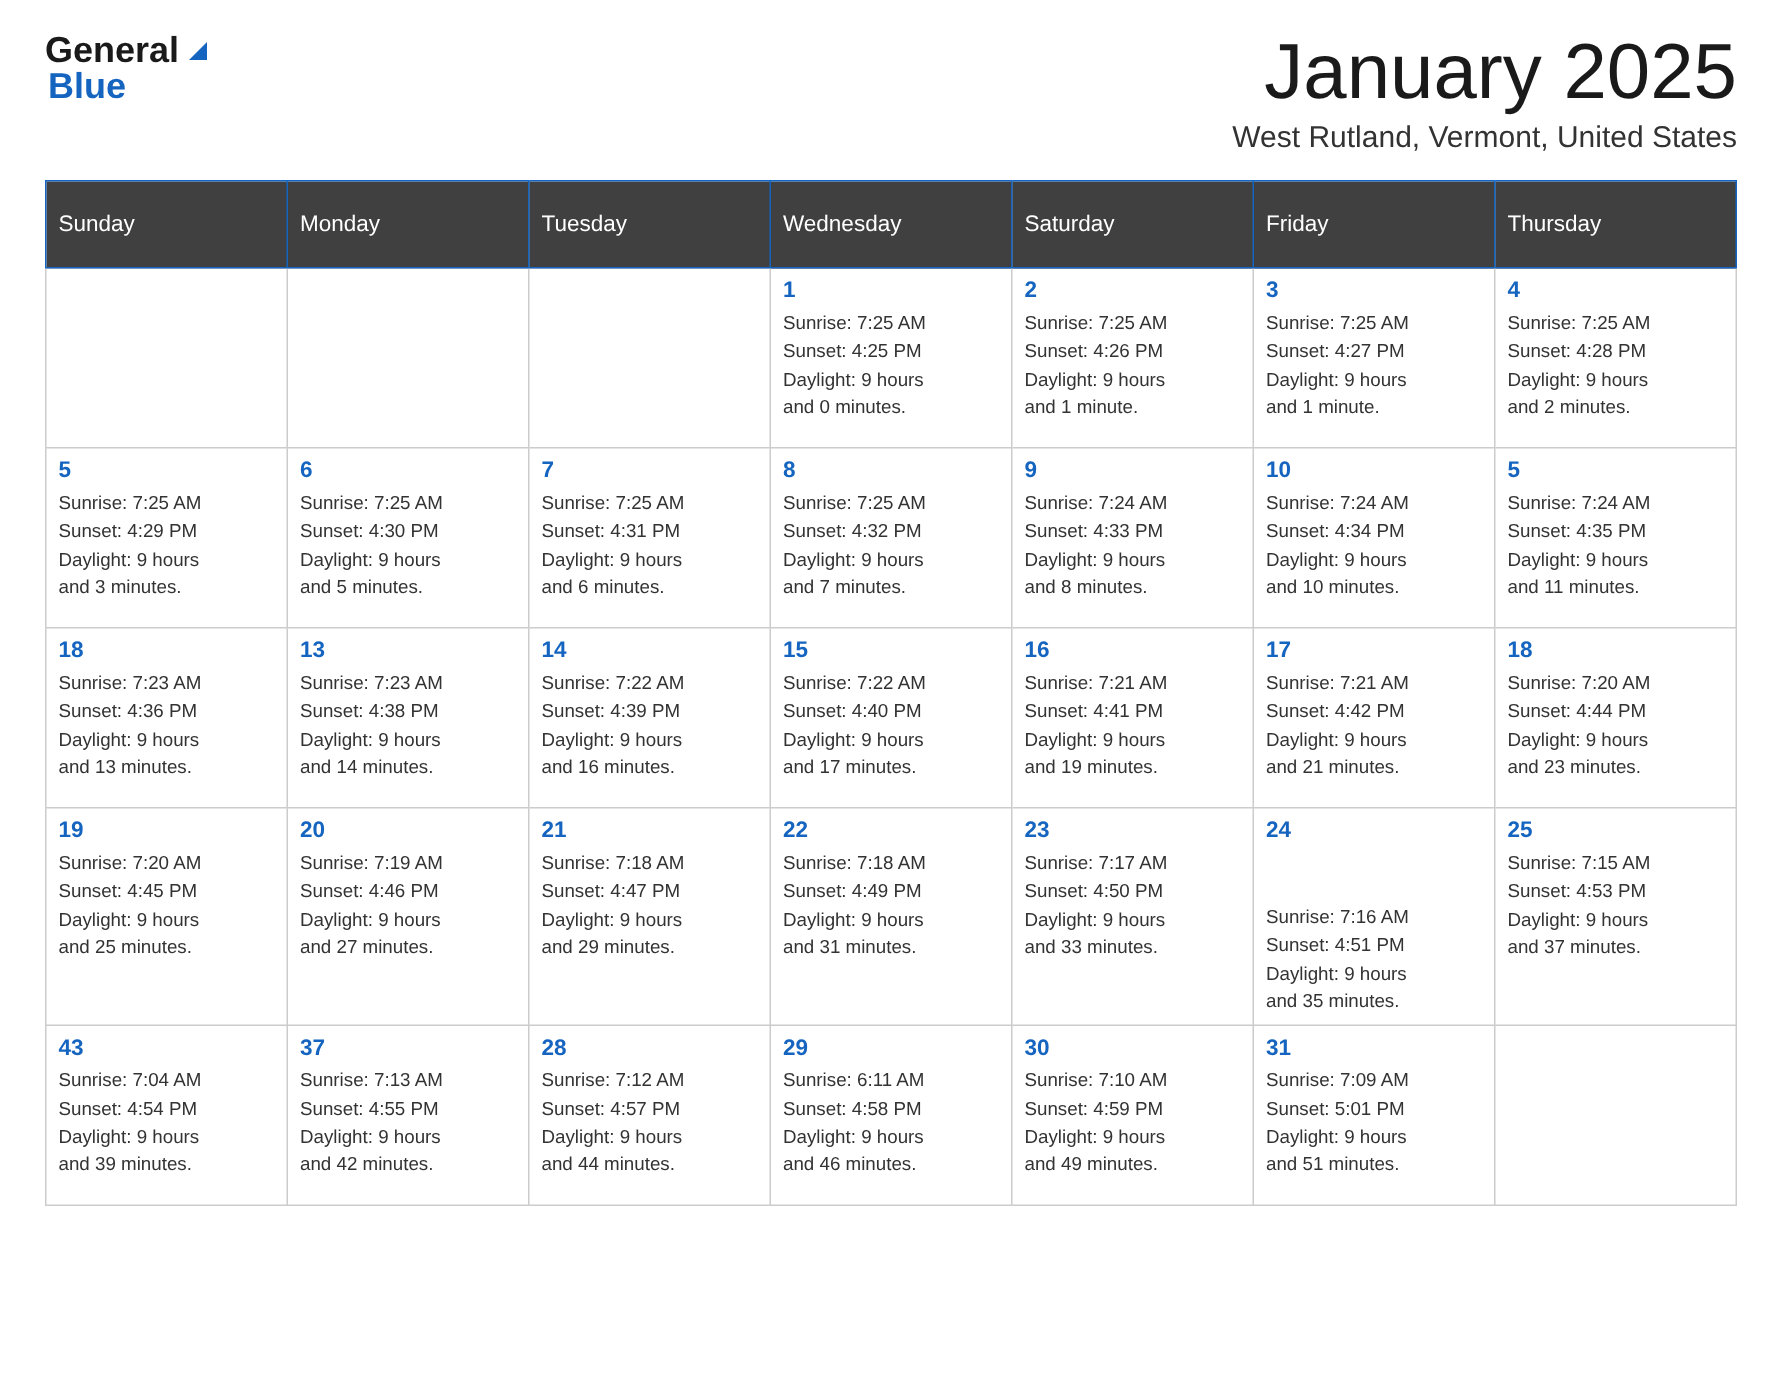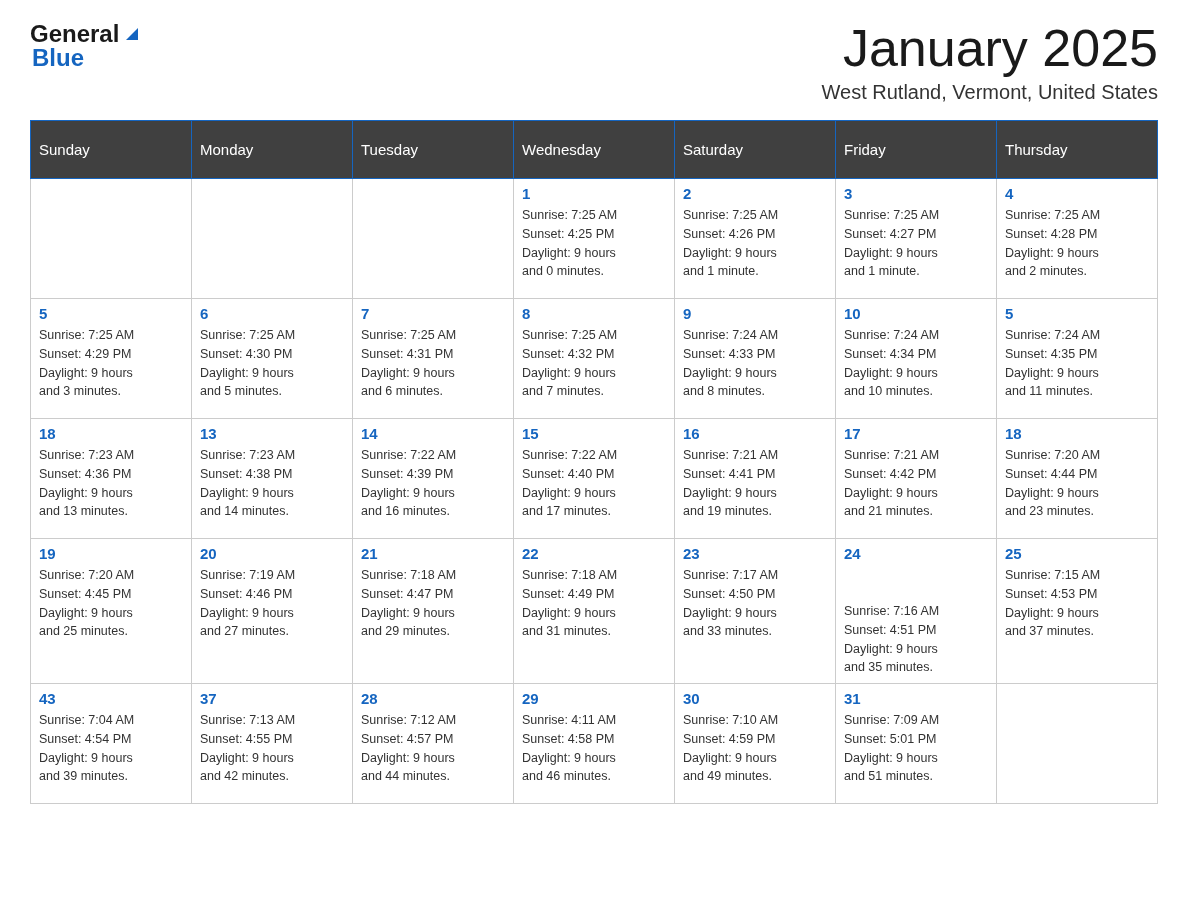--- a/index.html
+++ b/index.html
@@ -314,21 +314,21 @@
         </td>
         <td>
           <span class="day-number">28</span>
           <div class="day-info" style="white-space: pre-line;">Sunrise: 7:12 AM
 Sunset: 4:57 PM
 Daylight: 9 hours
 and 44 minutes.</div>
         </td>
         <td>
           <span class="day-number">29</span>
-          <div class="day-info" style="white-space: pre-line;">Sunrise: 4:11 AM
+          <div class="day-info" style="white-space: pre-line;">Sunrise: 6:11 AM
 Sunset: 4:58 PM
 Daylight: 9 hours
 and 46 minutes.</div>
         </td>
         <td>
           <span class="day-number">30</span>
           <div class="day-info" style="white-space: pre-line;">Sunrise: 7:10 AM
 Sunset: 4:59 PM
 Daylight: 9 hours
 and 49 minutes.</div>

